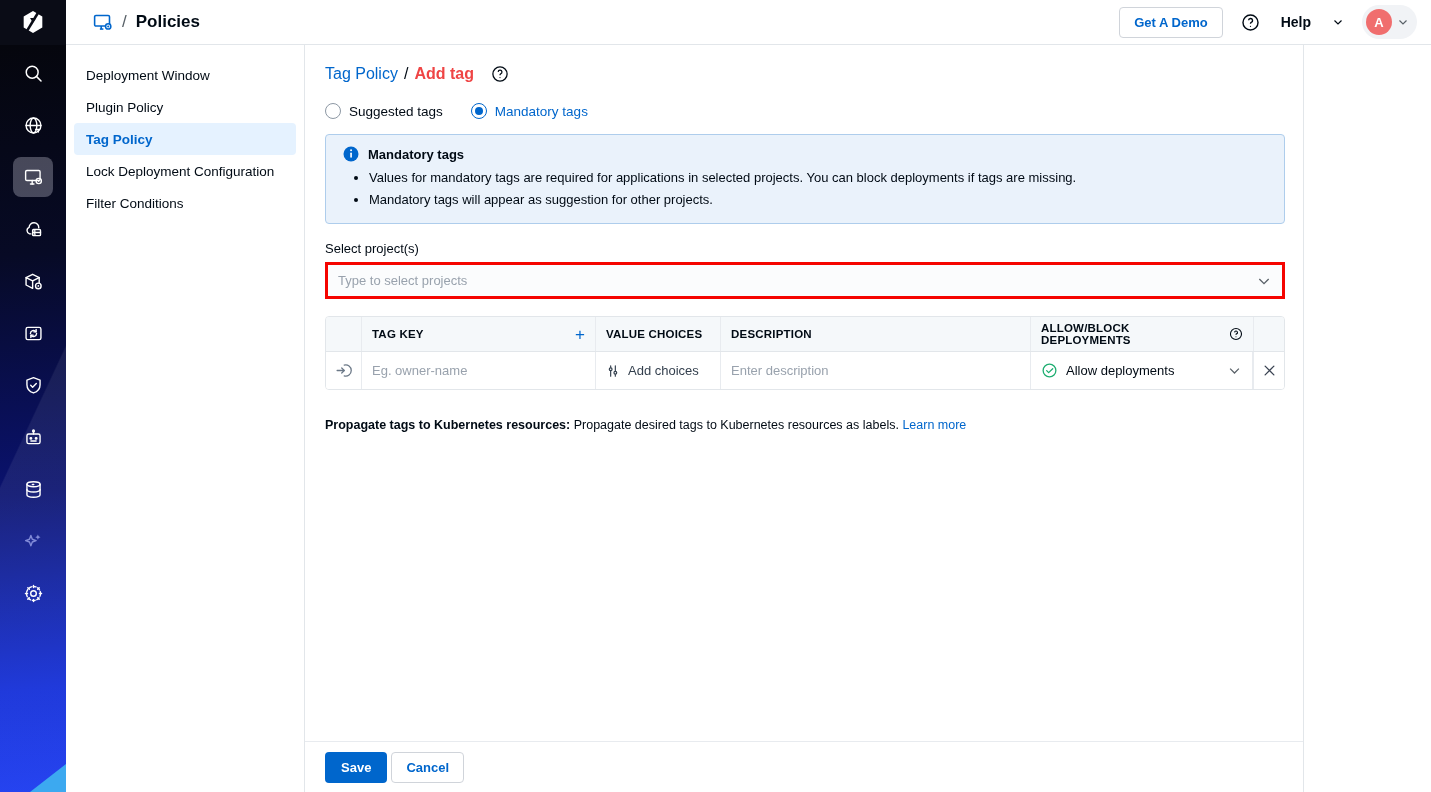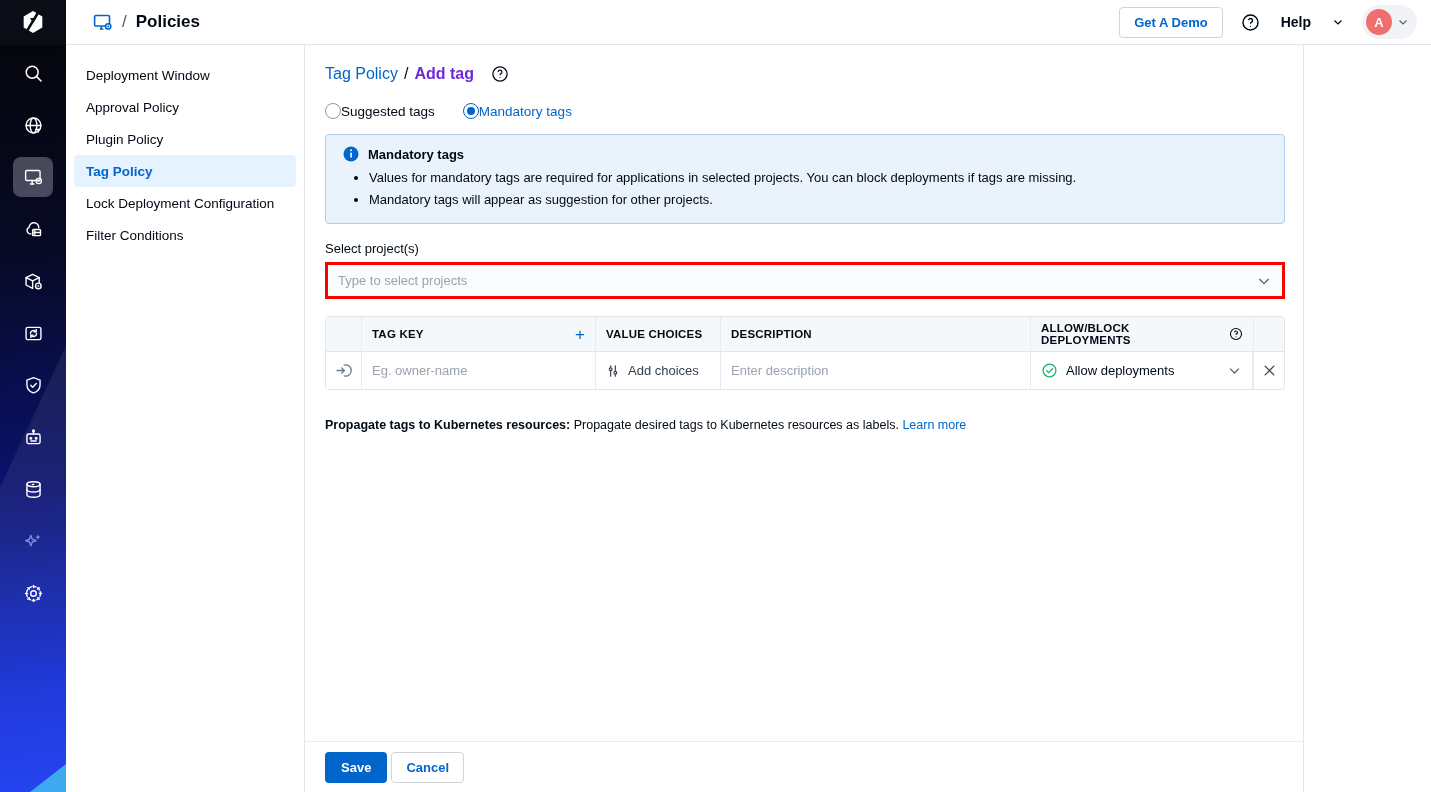--- a/index.html
+++ b/index.html
@@ -32,24 +32,24 @@
   .subnav { position:absolute; left:66px; top:45px; bottom:0; width:239px; background:#fff; border-right:1px solid #e2e6ea; padding:14px 8px; }
   .nav-item { height:32px; display:flex; align-items:center; padding:0 12px; font-size:13.5px; color:#000a14; border-radius:4px; cursor:pointer; white-space:nowrap; }
   .nav-item.active { background:#e5f2ff; color:#0066cc; font-weight:700; }
 
   
   .main { position:absolute; left:305px; top:45px; right:0; bottom:0; background:#fff; }
   .panel { position:relative; width:999px; height:100%; border-right:1px solid #e2e6ea; padding:20px; }
   .page-head { display:flex; align-items:center; gap:6px; }
   .ph-parent { color:#0066cc; font-size:16px; cursor:pointer; }
   .ph-sep { color:#000a14; font-size:16px; }
-  .ph-current { color:#6d28d9; font-size:16px; font-weight:700; margin-right:11px; }
+  .ph-current { color:#ef4444; font-size:16px; font-weight:700; margin-right:11px; }
 
   .radio-row { display:flex; align-items:center; gap:28px; margin-top:20px; }
-  .radio-group { display:flex; align-items:center; cursor:pointer; }
+  .radio-group { display:flex; align-items:center; gap:8px; cursor:pointer; }
   .radio { width:16px; height:16px; border-radius:50%; border:1px solid #8d98a4; background:#fff; position:relative; flex:0 0 16px; }
   .radio.sel { border:1.5px solid #0066cc; }
   .radio.sel::after { content:""; position:absolute; left:50%; top:50%; width:8px; height:8px; margin:-4px 0 0 -4px; border-radius:50%; background:#0066cc; }
   .radio-label { font-size:13.5px; color:#000a14; }
   .radio-label.sel { color:#0066cc; }
 
   .infobox { width:960px; margin-top:15px; background:#eaf2fb; border:1px solid #aecdec; border-radius:4px; padding:10px 16px 12px 16px; }
   .infobox-title-row { display:flex; align-items:center; gap:8px; }
   .infobox-title { font-size:13px; font-weight:700; color:#000a14; }
   .infobox ul { margin:4px 0 0 27px; }
@@ -224,21 +224,20 @@
           <circle cx="12" cy="12" r="3.2"></circle>
           <path d="M12 2.8v2.4M12 18.8v2.4M2.8 12h2.4M18.8 12h2.4M5.5 5.5l1.7 1.7M16.8 16.8l1.7 1.7M18.5 5.5l-1.7 1.7M7.2 16.8l-1.7 1.7"></path>
           <circle cx="12" cy="12" r="8" stroke-dasharray="3.2 2.1"></circle>
         </svg>
       </div>
     </div>
   </div>
 
   <div class="subnav">
     <div class="nav-item">Deployment Window</div>
-    <div class="nav-item">Approval Policy</div>
     <div class="nav-item">Plugin Policy</div>
     <div class="nav-item active">Tag Policy</div>
     <div class="nav-item">Lock Deployment Configuration</div>
     <div class="nav-item">Filter Conditions</div>
   </div>
 
   <div class="main">
     <div class="panel">
 
       <div class="page-head">

